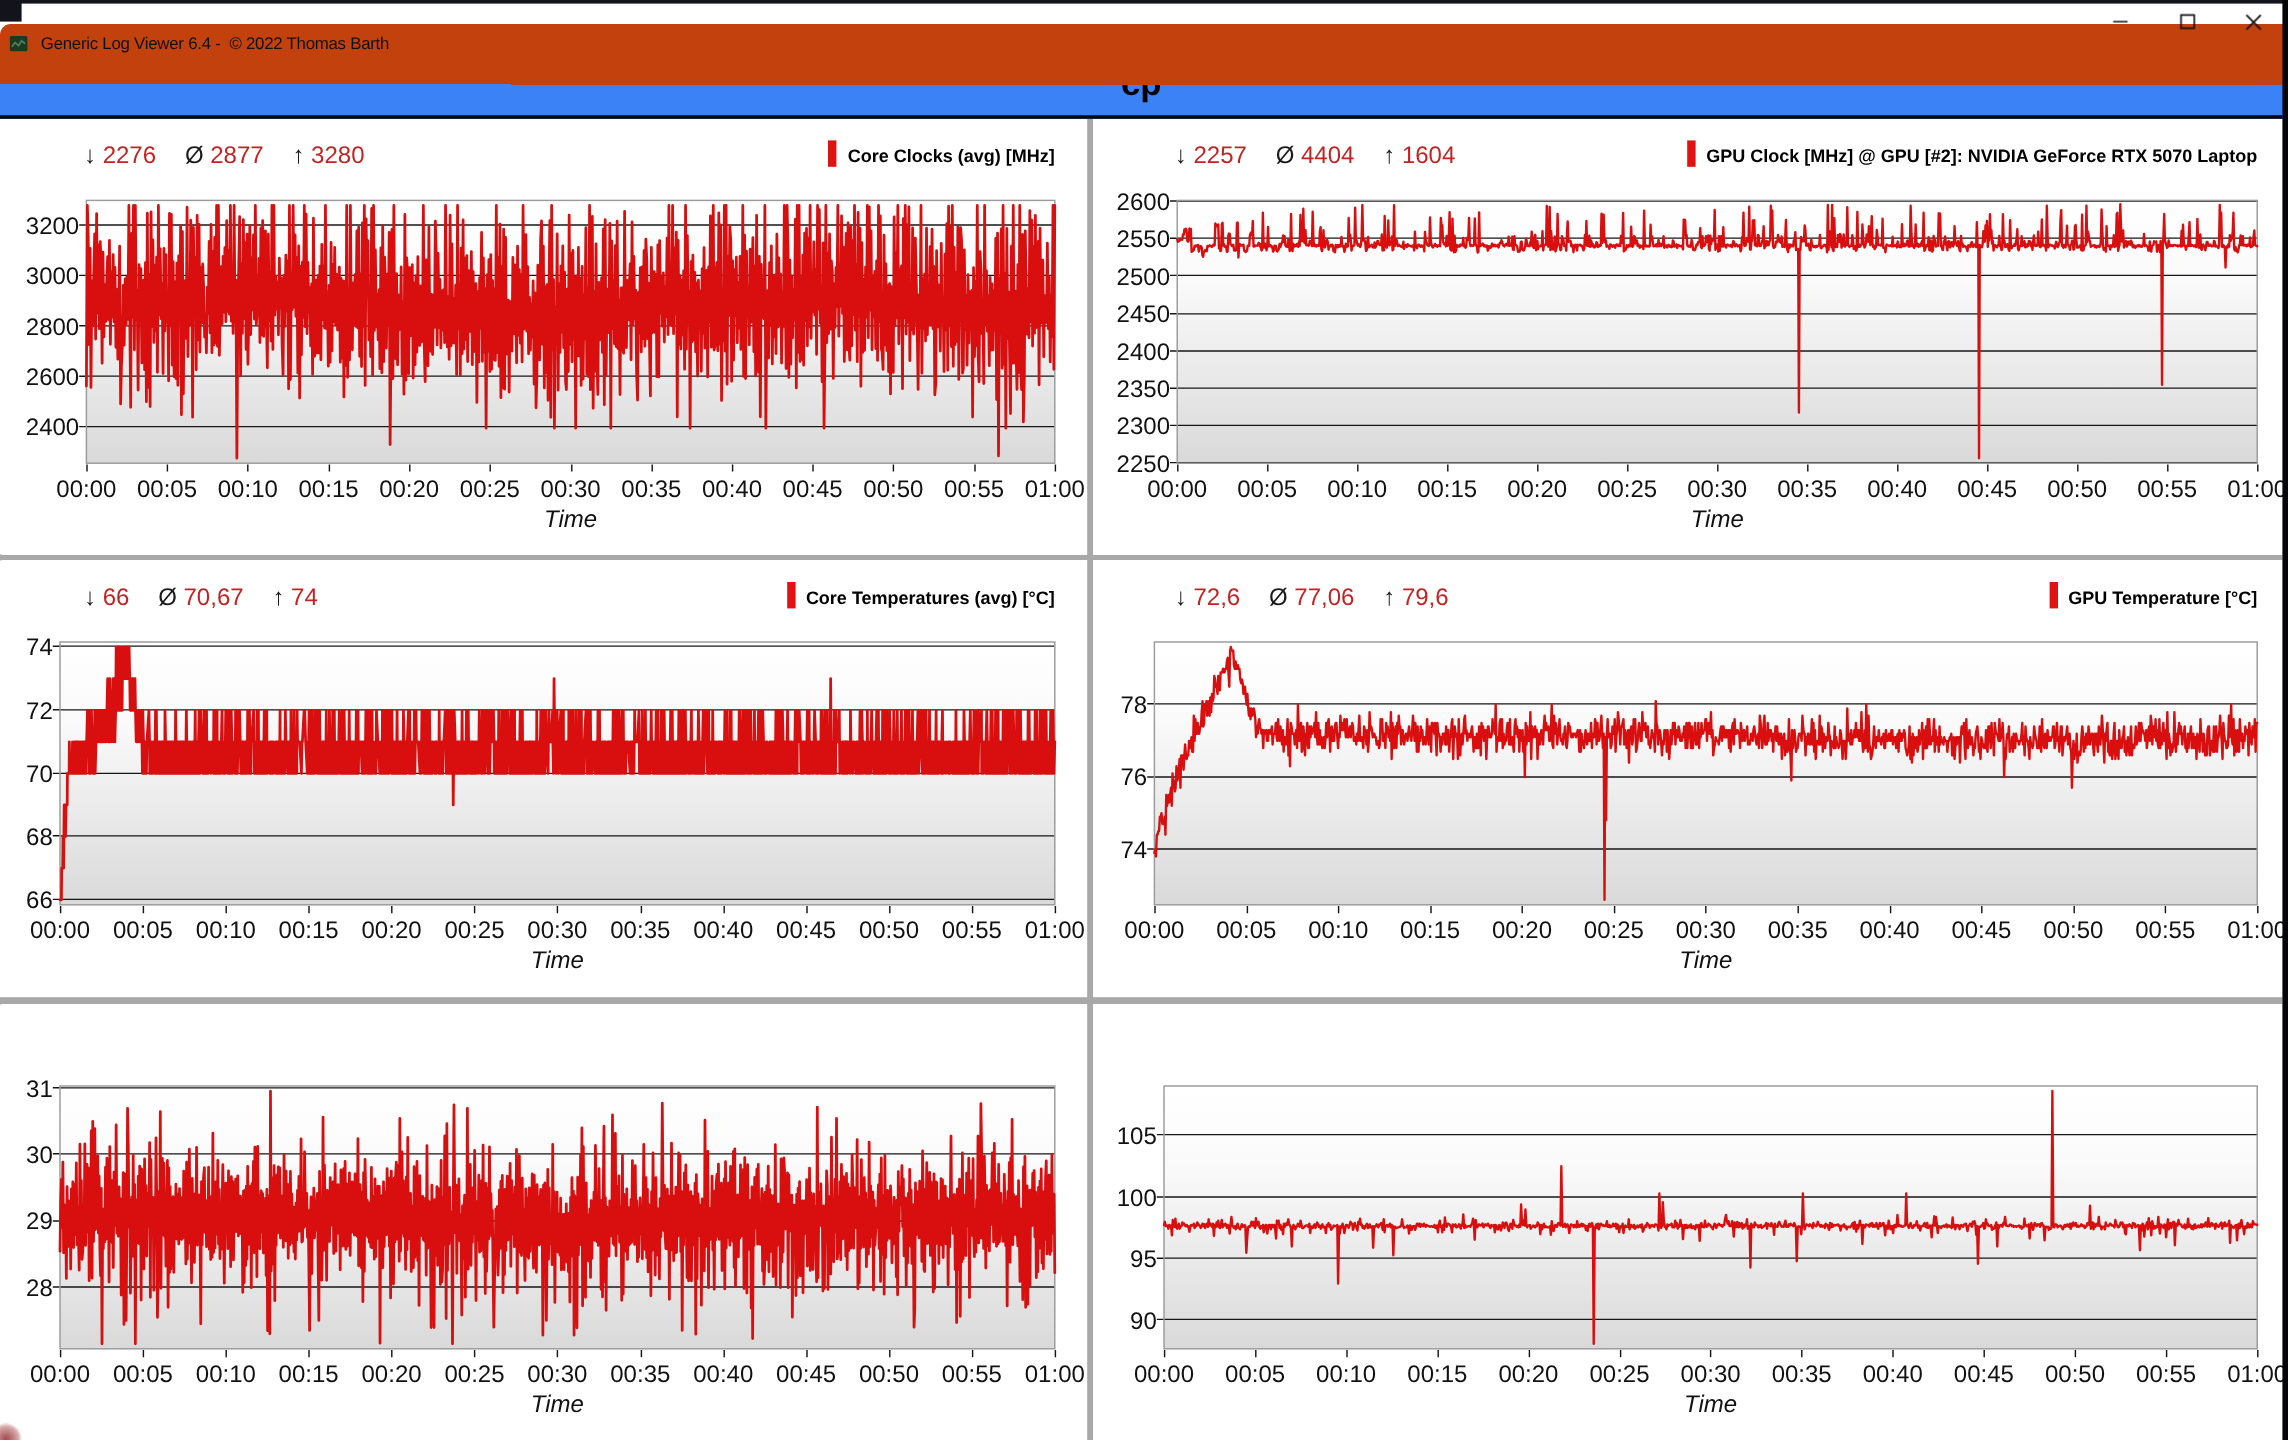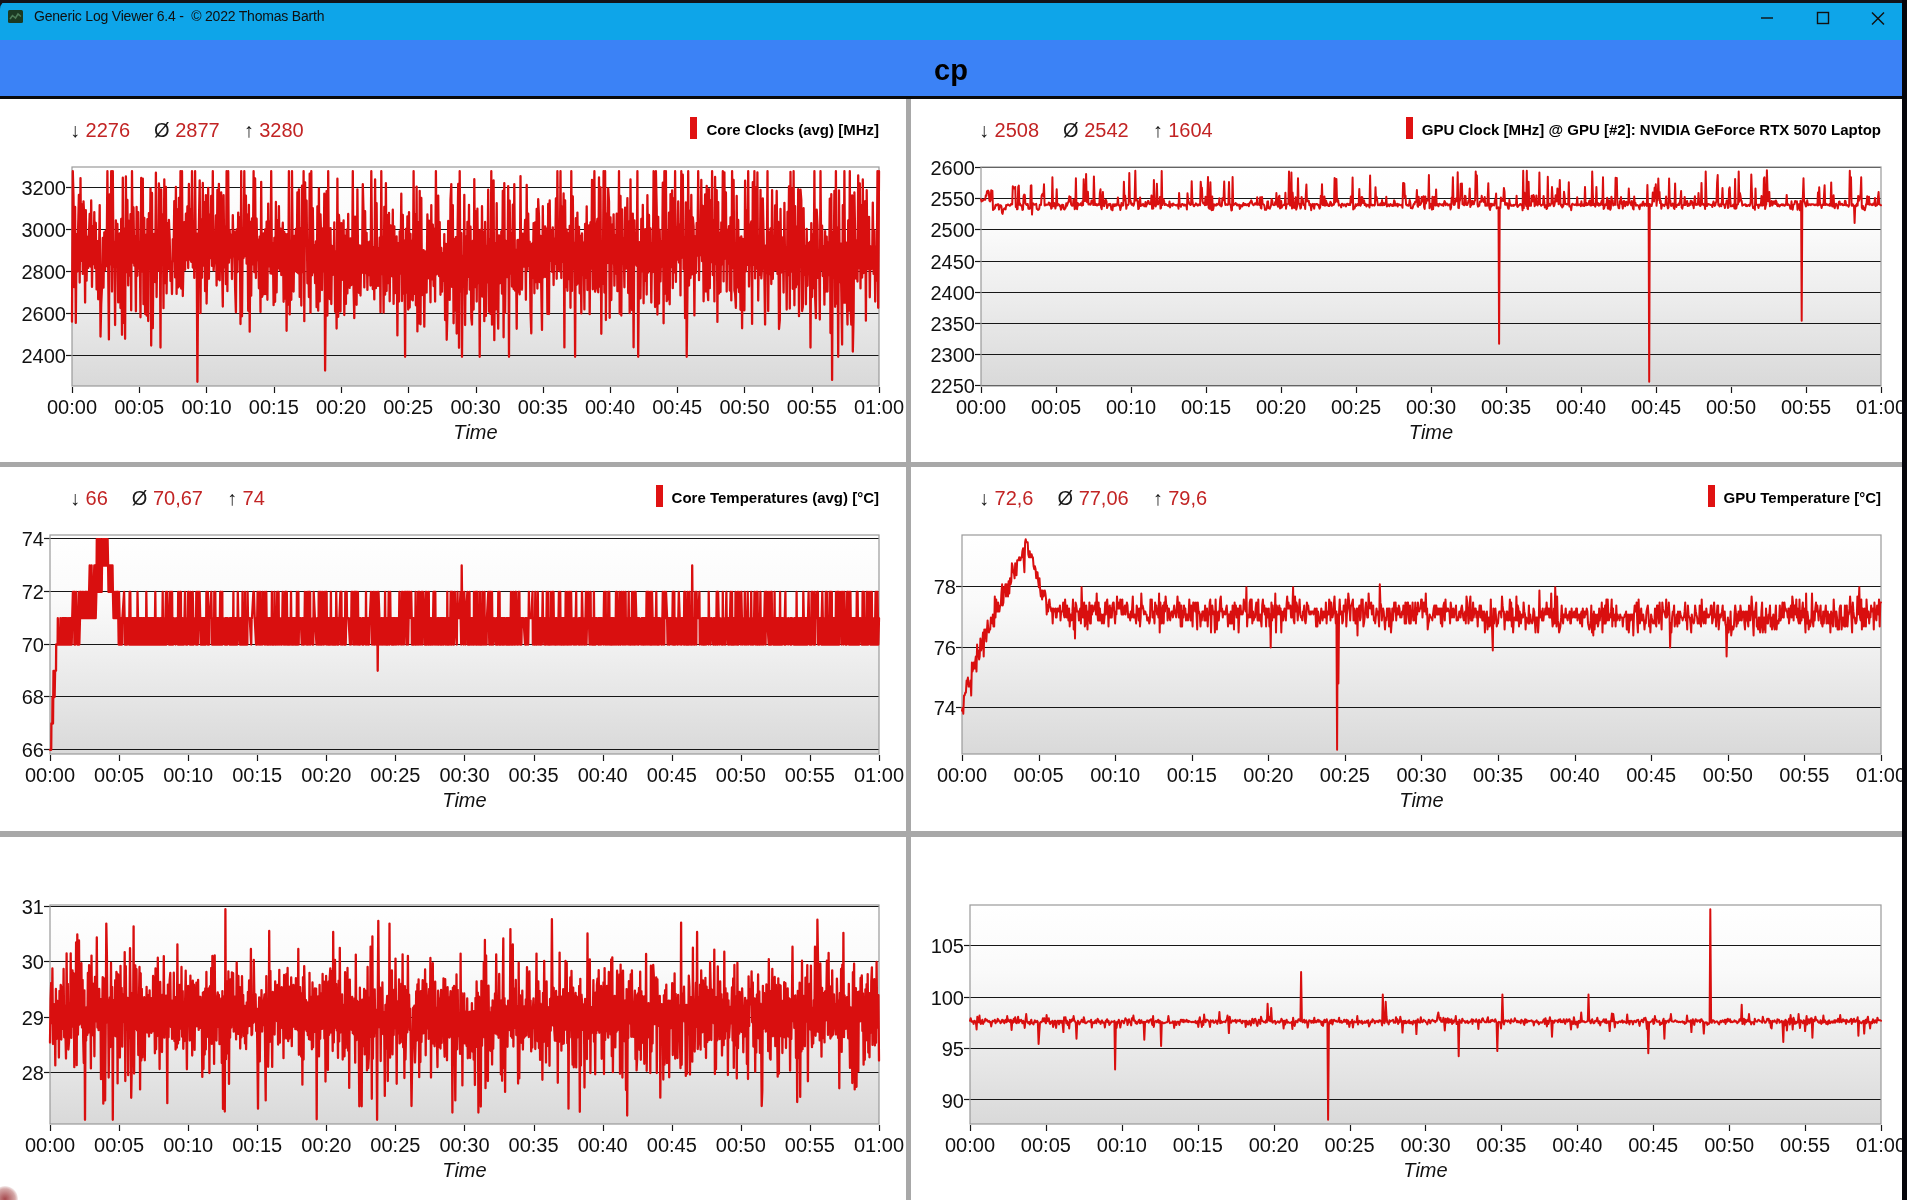--- a/index.html
+++ b/index.html
@@ -1,19 +1,19 @@
 <!DOCTYPE html>
 <html><head><meta charset="utf-8"><style>
 * { margin:0; padding:0; box-sizing:border-box; }
 html,body { width:1907px; height:1200px; overflow:hidden; background:#fff;
   font-family:"Liberation Sans", sans-serif; }
 #topline { position:absolute; left:0; top:0; width:1907px; height:3px; background:#13131b; z-index:60; }
 #corner { position:absolute; left:0; top:0; width:18px; height:18px; background:#13131b; z-index:49; }
 #rightband { position:absolute; left:1902px; top:0; width:5px; height:1200px; background:#05050a; z-index:60; }
-#titlebar { transform:translateZ(0); position:absolute; left:0px; top:0; width:1902px; height:40px; background:#0ea5e9;
+#titlebar { transform:translateZ(0); position:absolute; left:0px; top:20px; width:1902px; height:50px; background:#c2410c;
   border-top-left-radius:9px; z-index:50; }
 #tbline { position:absolute; left:0px; top:36px; width:1902px; height:3px; background:#3a3a3a; z-index:50; }
 #titlebar .txt { position:absolute; left:34px; top:8px; font-size:14px; letter-spacing:-0.2px; color:#101010; }
 #appicon { position:absolute; left:8px; top:10px; width:15px; height:13px; }
 #header { transform:translateZ(0); position:absolute; left:0px; top:39px; width:1902px; height:60px; background:#3b82f6;
   border-bottom:3px solid #0a0a0a; }
 #header .cp { position:absolute; left:0; top:15px; width:100%; text-align:center;
   font-size:29px; font-weight:bold; color:#000; }
 .panel { position:absolute; background:#fff; transform:translateZ(0); }
 .hdr { position:absolute; left:28px; top:20px; right:24px; height:26px; font-size:20px;
@@ -170,21 +170,21 @@
       <text x="520.0" y="315.0" text-anchor="middle" font-size="20" fill="#111">00:30</text>
       <text x="595.0" y="315.0" text-anchor="middle" font-size="20" fill="#111">00:35</text>
       <text x="670.0" y="315.0" text-anchor="middle" font-size="20" fill="#111">00:40</text>
       <text x="745.0" y="315.0" text-anchor="middle" font-size="20" fill="#111">00:45</text>
       <text x="820.0" y="315.0" text-anchor="middle" font-size="20" fill="#111">00:50</text>
       <text x="895.0" y="315.0" text-anchor="middle" font-size="20" fill="#111">00:55</text>
       <text x="970.0" y="315.0" text-anchor="middle" font-size="20" fill="#111">01:00</text>
       <text x="520.0" y="340.0" text-anchor="middle" font-size="20" font-style="italic" fill="#111">Time</text>
     </svg>
     <div class="hdr" style="right:24px">
-      <span class="hstats">↓ <b>2508</b><span class="gap"></span>Ø <b>2542</b><span class="gap"></span>↑ <b>1604</b></span>
+      <span class="hstats">↓ <b>2257</b><span class="gap"></span>Ø <b>4404</b><span class="gap"></span>↑ <b>1604</b></span>
       <span class="htitle"><span class="bar"></span>GPU Clock [MHz] @ GPU [#2]: NVIDIA GeForce RTX 5070 Laptop</span>
     </div>
   </div>
 <div class="panel" style="left:2px;top:467px;width:904px;height:364px">
     <svg width="904" height="364" viewBox="0 0 904 364" style="position:absolute;left:0;top:0">
       <defs>
         <linearGradient id="g3" x1="0" y1="0" x2="0" y2="1">
           <stop offset="0" stop-color="#ffffff"></stop>
           <stop offset="0.30" stop-color="#fafafa"></stop>
           <stop offset="0.65" stop-color="#eaeaea"></stop>

